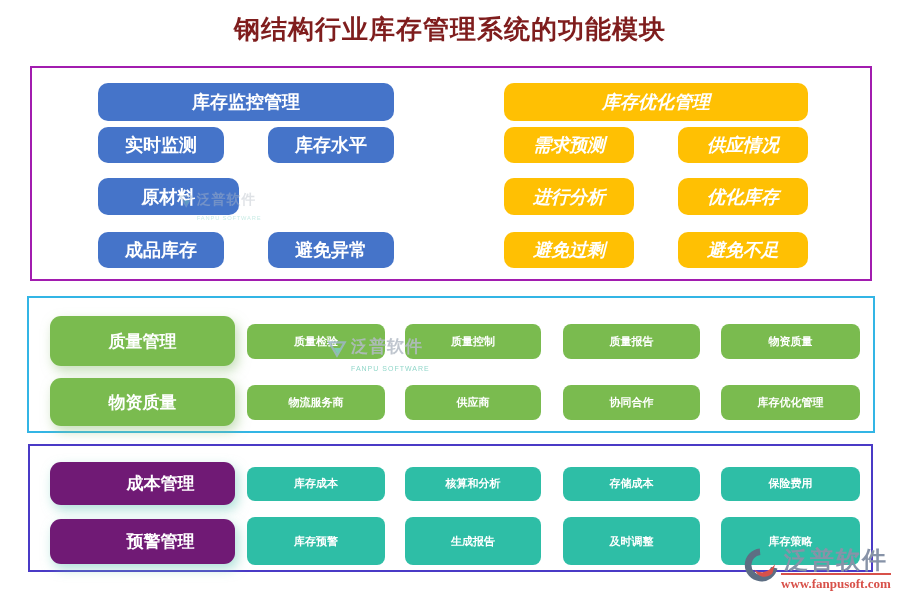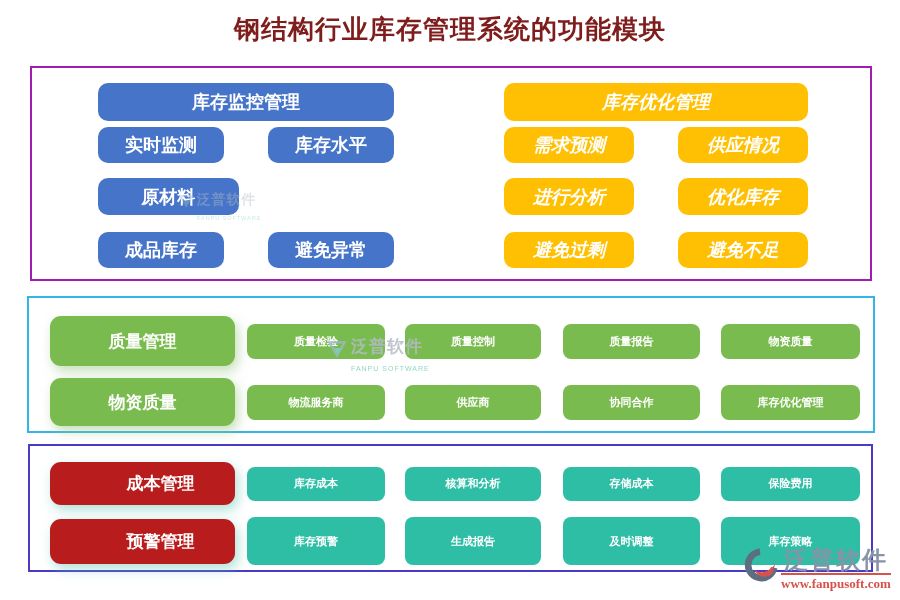--- a/index.html
+++ b/index.html
@@ -41,21 +41,21 @@
   .box2 .mrow{left:21px;}
   .box3 .mrow{left:20px;}
   .row-2a{top:18px;} .row-2b{top:80px;}
   .row-3a{top:16px;} .row-3b{top:71px;}
   .hdr-rect{
     width:185px;color:#fff;font-weight:bold;font-size:17px;
     display:flex;align-items:center;justify-content:center;
     border-radius:11px;box-sizing:border-box;
   }
   .green-h{background:#7abb4f;box-shadow:3px 5px 12px rgba(150,195,125,.55);}
-  .teal-h{background:#b91c1c;box-shadow:3px 5px 12px rgba(110,200,185,.55);padding-left:36px;}
+  .teal-h{background:#701a75;box-shadow:3px 5px 12px rgba(110,200,185,.55);padding-left:36px;}
   .row-2a .hdr-rect{height:50px;} .row-2b .hdr-rect{height:48px;}
   .row-3a .hdr-rect{height:43px;} .row-3b .hdr-rect{height:45px;}
   .item{
     color:#fff;font-weight:bold;font-size:11px;border-radius:8px;
     display:flex;align-items:center;justify-content:center;
     box-sizing:border-box;white-space:nowrap;
   }
   .green{background:#7abb4f;}
   .teal{background:#2ebea6;}
   .box2 .item{height:35px;}

